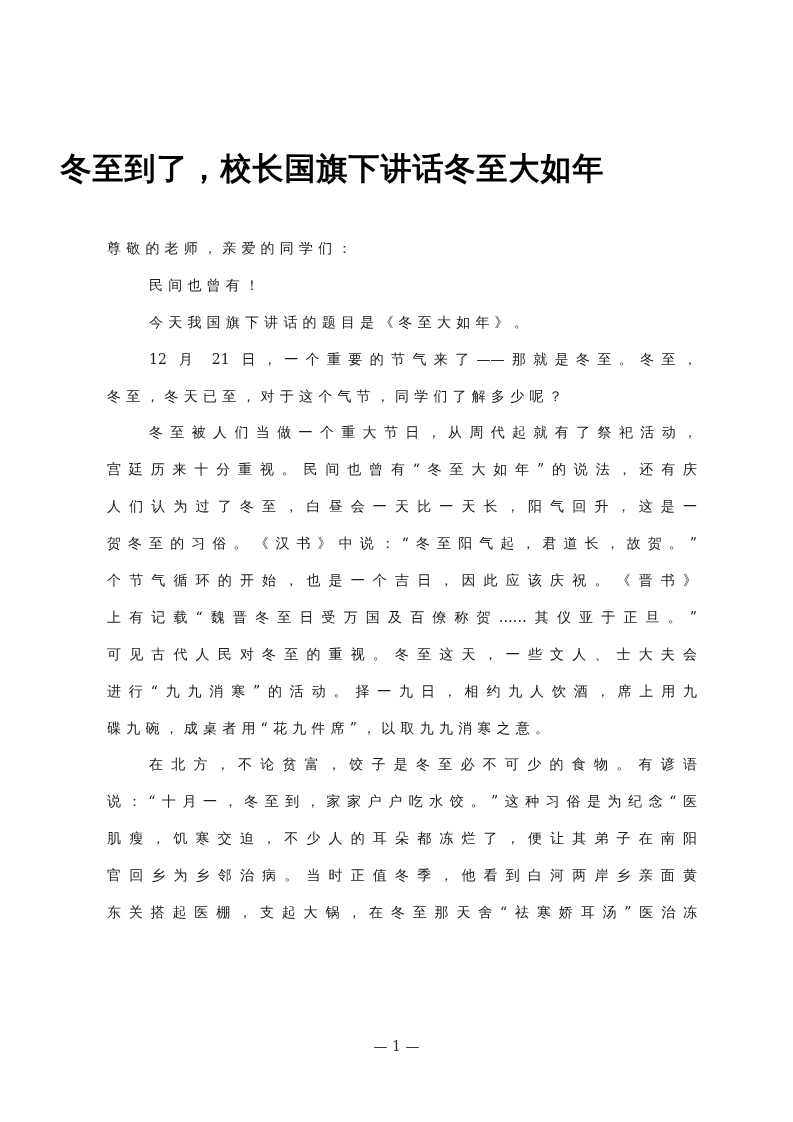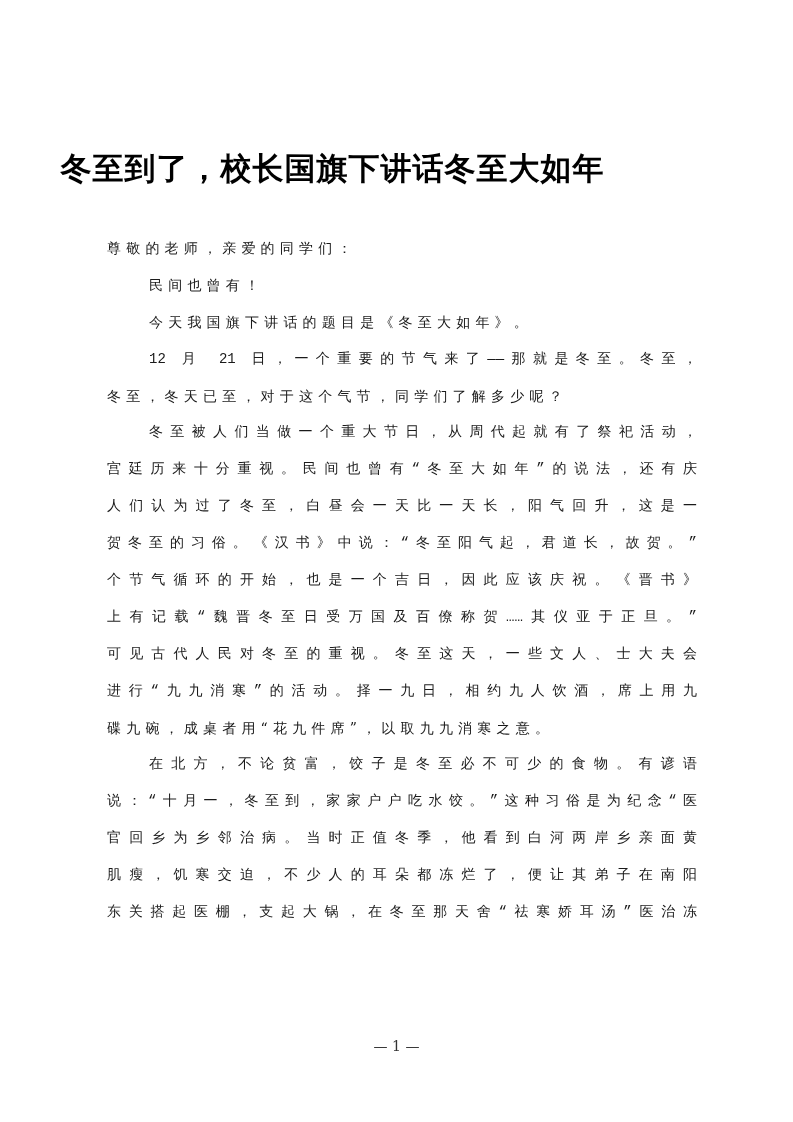--- a/index.html
+++ b/index.html
@@ -4,21 +4,21 @@
   <style>
     html, body { margin: 0; padding: 0; background: #ffffff; }
     body { width: 793px; height: 1122px; position: relative; overflow: hidden;
            font-family: "DejaVu Serif", "Liberation Serif", serif; color: #1a1a1a; }
     .title { position: absolute; left: 0; top: 148px; width: 665px; text-align: center;
              font-family: "DejaVu Sans", "Liberation Sans", sans-serif; font-weight: bold;
              font-size: 31px; letter-spacing: 1px; color: #000; }
     .body { position: absolute; left: 107px; top: 230px; width: 590px; }
     .line { height: 36.9px; line-height: 36.9px; font-size: 14px; white-space: nowrap;
             letter-spacing: 5.2px; }
-    .line.justify { text-align: justify; text-align-last: justify; letter-spacing: 0; font-family: Liberation Mono, monospace; }
+    .line.justify { text-align: justify; text-align-last: justify; letter-spacing: 0; }
     .indent { padding-left: 42px; }
     .footer { position: absolute; left: 0; top: 1038px; width: 793px; text-align: center;
               font-size: 14px; color: #333; }
   </style>
 </head>
 <body>
 
 <div class="title">冬至到了，校长国旗下讲话冬至大如年</div>
 
 <div class="body">
@@ -31,18 +31,18 @@
   <div class="line justify">宫廷历来十分重视。民间也曾有“冬至大如年”的说法，还有庆</div>
   <div class="line justify">人们认为过了冬至，白昼会一天比一天长，阳气回升，这是一</div>
   <div class="line justify">贺冬至的习俗。《汉书》中说：“冬至阳气起，君道长，故贺。”</div>
   <div class="line justify">个节气循环的开始，也是一个吉日，因此应该庆祝。《晋书》</div>
   <div class="line justify">上有记载“魏晋冬至日受万国及百僚称贺……其仪亚于正旦。”</div>
   <div class="line justify">可见古代人民对冬至的重视。冬至这天，一些文人、士大夫会</div>
   <div class="line justify">进行“九九消寒”的活动。择一九日，相约九人饮酒，席上用九</div>
   <div class="line">碟九碗，成桌者用“花九件席”，以取九九消寒之意。</div>
   <div class="line indent justify">在北方，不论贫富，饺子是冬至必不可少的食物。有谚语</div>
   <div class="line justify">说：“十月一，冬至到，家家户户吃水饺。”这种习俗是为纪念“医</div>
+  <div class="line justify">肌瘦，饥寒交迫，不少人的耳朵都冻烂了，便让其弟子在南阳</div>
   <div class="line justify">官回乡为乡邻治病。当时正值冬季，他看到白河两岸乡亲面黄</div>
-  <div class="line justify">肌瘦，饥寒交迫，不少人的耳朵都冻烂了，便让其弟子在南阳</div>
   <div class="line justify">东关搭起医棚，支起大锅，在冬至那天舍“祛寒娇耳汤”医治冻</div>
 </div>
 
 <div class="footer">— 1 —</div>
 
 </body></html>

